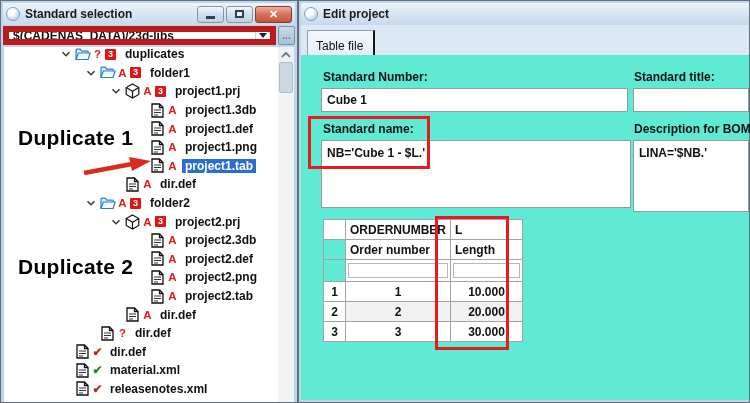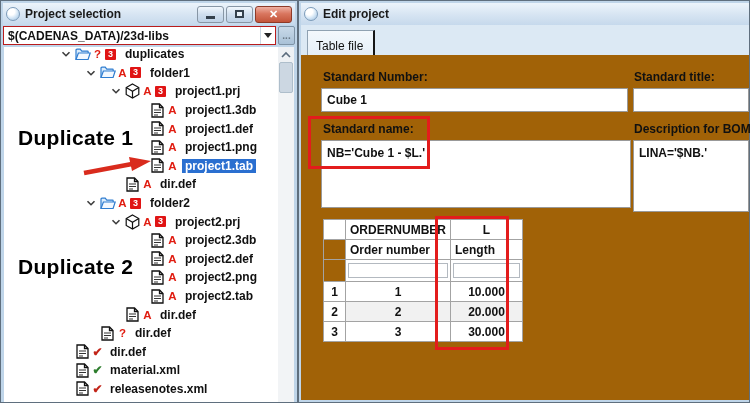--- a/index.html
+++ b/index.html
@@ -21,21 +21,21 @@
           display:flex; align-items:center; justify-content:center;
           background:linear-gradient(#f2f8fd,#cfdeee 50%,#bed2e6); }
   .wbtn.min, .wbtn.max { width:27px; }
   .wbtn.close { width:37px; background:linear-gradient(#efb0a2,#d9765f 45%,#c3543a);
                 border-color:#8e3a28; color:#fff; font-weight:700; font-size:11px; }
   .glyph-min { width:9px; height:3px; background:#34404c; margin-top:7px; }
   .glyph-max { width:9px; height:8px; border:2px solid #34404c; background:#e9f2fa; }
 
   
   .path-row { display:flex; gap:2px; margin:1px 0; height:19px; }
-  .combo { flex:1; background:#fff; border:1px solid #b91c1c; display:flex; align-items:center; overflow:hidden; }
+  .combo { flex:1; background:#fff; border:6px solid #b91c1c; display:flex; align-items:center; overflow:hidden; }
   .combo-text { flex:1; font-size:12px; font-weight:600; color:#111; padding:0 4px; white-space:nowrap; }
   .combo-arrow { width:15px; height:100%; display:flex; align-items:center; justify-content:center;
                  border-left:1px solid #cdd9e4; }
   .combo-arrow::after { content:""; border:4px solid transparent; border-top:5px solid #222; margin-top:4px; }
   .browse-btn { width:17px; height:19px; border:1px solid #7e93a6; border-radius:2px;
                 background:linear-gradient(#c9dae9,#a9c1d7); color:#6a7a88; font-size:10px;
                 font-weight:700; line-height:14px; text-align:center; }
 
   
   .tree-area { position:absolute; left:3px; top:46px; right:3px; bottom:0; background:#fff; overflow:hidden; }
@@ -61,51 +61,51 @@
 
   
   .annot { position:absolute; color:#000000; font-size:21px; font-weight:700; letter-spacing:.3px; z-index:6; }
   .annot-arrow { position:absolute; z-index:6; }
 
   
   .tabstrip { height:30px; background:#dce9f4; padding:5px 0 0 6px; }
   .tab { display:inline-block; padding:8px 10px 5px 8px; font-size:12px; font-weight:400; color:#111;
          background:linear-gradient(#f3f8fc,#e4eef7); border:1px solid #8fa1b1; border-bottom:none;
          border-right:2px solid #151515; }
-  .rw-content { position:absolute; left:2px; top:54px; right:0; bottom:2px; background:#a16207; }
+  .rw-content { position:absolute; left:2px; top:54px; right:0; bottom:2px; background:#5eead4; }
   .fld-label { position:absolute; font-size:12px; font-weight:600; color:#111; white-space:nowrap; }
   .fld-input { position:absolute; border:1px solid #999; background:#fff; font-family:"Liberation Sans",sans-serif;
                font-size:12px; font-weight:600; color:#111; padding:10px 5px; }
   textarea.fld-input { resize:none; padding-top:5px; }
 
   
   .tbl-wrap { position:absolute; left:22px; top:164px; }
   table.param { border-collapse:collapse; font-size:12px; color:#111; }
   table.param th, table.param td { border:1px solid #a3a3a3; padding:0 4px; height:20px; }
   .c0 { width:22px; } .c1 { width:92px; } .c2 { width:72px; }
-  tr.code-row th { font-weight:700; text-align:center; background:#fff; }
+  tr.code-row th { font-weight:700; text-align:left; background:#fff; }
   tr.name-row td { font-weight:600; text-align:left; background:#fff;margin-top:48px; }
   tr.filter-row td { padding:2px; height:22px; background:#fff; }
   .filter-box { height:15px; background:#fff; border:1px solid #b3b9c0; width:100%;
                 font-family:"Liberation Sans",sans-serif; font-size:11px; }
   tbody th { font-weight:700; text-align:center; background:#fff; }
   tbody td { text-align:center; font-weight:600; background:#fff; }
   tbody tr.alt td { background:#f1f1f1; }
 
   .red-rect { position:absolute; border:3px solid #e31c1c; z-index:5; pointer-events:none; }
 </style>
 </head>
 <body>
 
 <div class="page">
 
   <section class="window left-window">
     <div class="titlebar">
       <span class="app-icon"></span>
-      <span class="title">Project selection</span>
+      <span class="title">Standard selection</span>
       <span class="win-buttons">
         <span class="wbtn min">
             <span class="glyph-min"></span>
           </span>
         <span class="wbtn max">
             <span class="glyph-max"></span>
           </span>
         <span class="wbtn close">✕</span>
       </span>
     </div>

